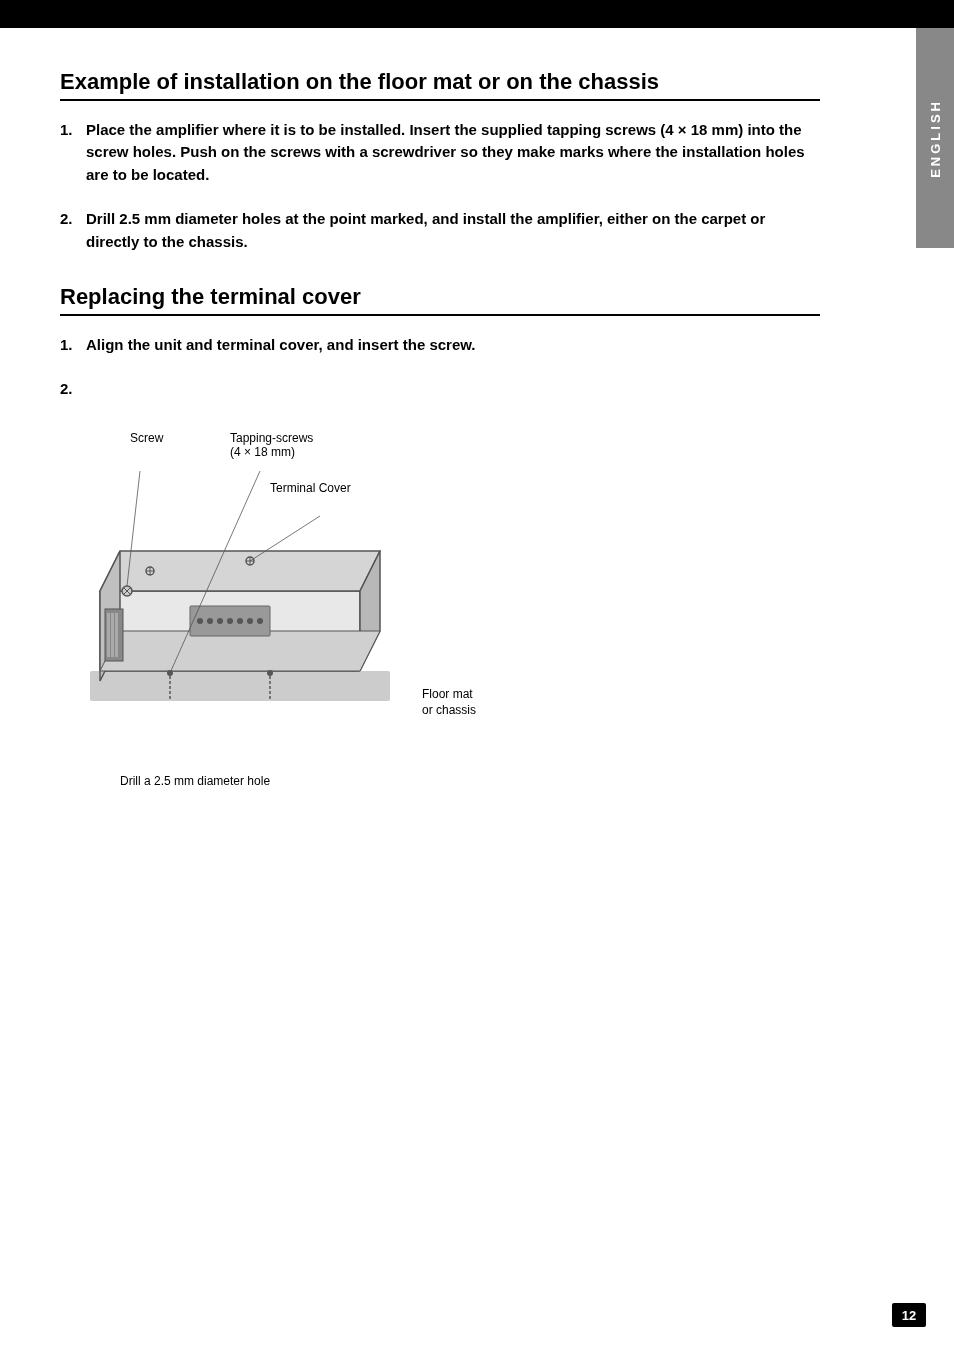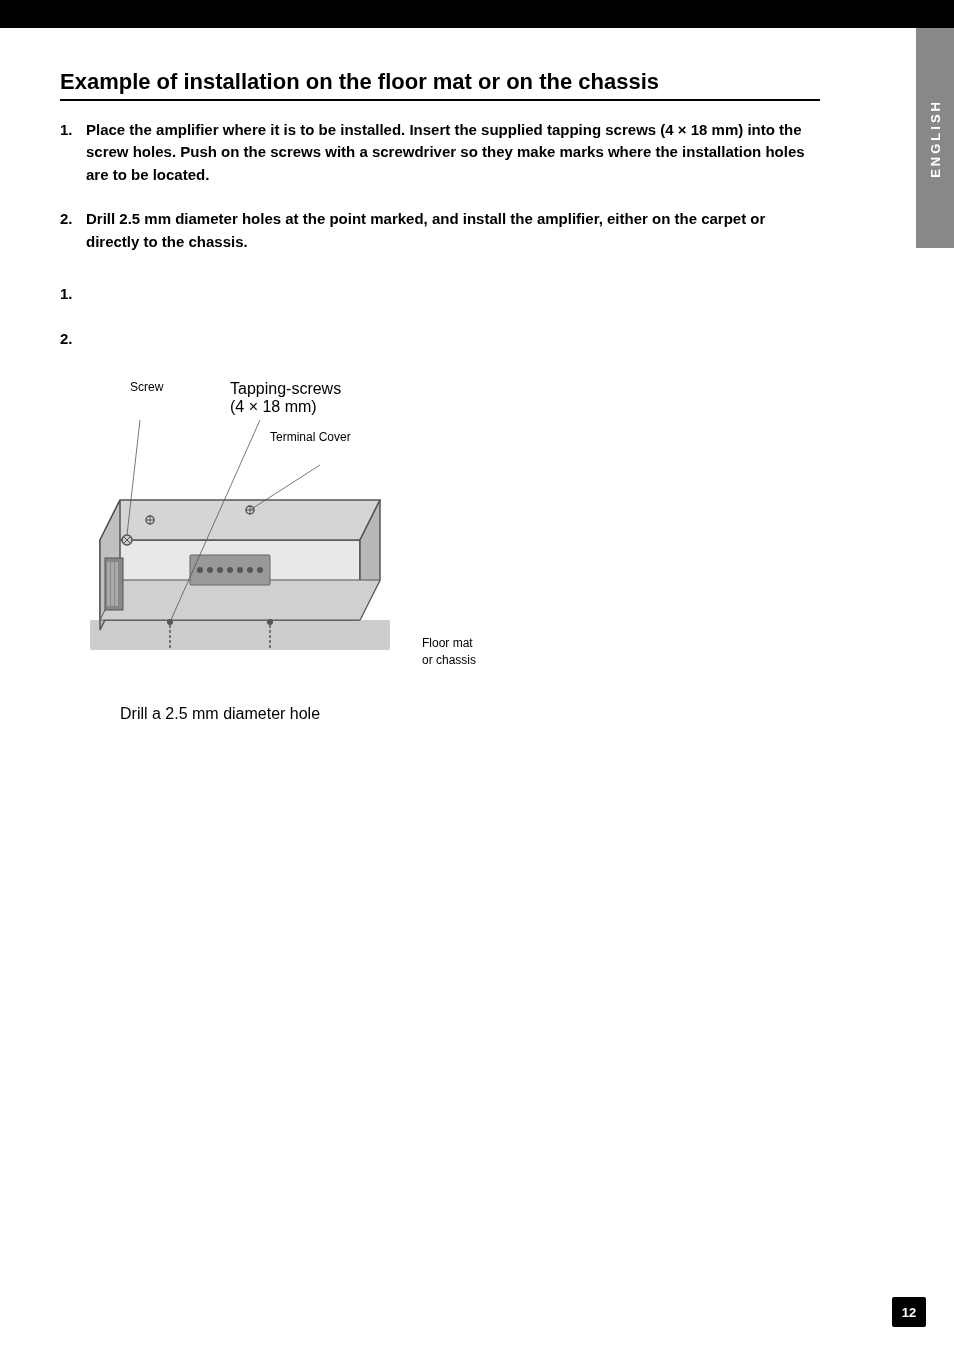--- a/index.html
+++ b/index.html
@@ -94,21 +94,21 @@
     
     .page-number {
       position: absolute;
       bottom: 28px;
       right: 28px;
       background: #000;
       color: #fff;
       font-size: 13px;
       font-weight: bold;
       width: 34px;
-      height: 30px;
+      height: 24px;
       display: flex;
       align-items: center;
       justify-content: center;
       border-radius: 2px;
     }
   </style>
 </head>
 <body>
 
 <div class="top-bar"></div>
@@ -126,35 +126,37 @@
       <span class="num">1.</span>
       <span>Place the amplifier where it is to be installed. Insert the supplied tapping screws (4 × 18 mm) into the screw holes. Push on the screws with a screwdriver so they make marks where the installation holes are to be located.</span>
     </li>
     <li>
       <span class="num">2.</span>
       <span>Drill 2.5 mm diameter holes at the point marked, and install the amplifier, either on the carpet or directly to the chassis.</span>
     </li>
   </ol>
 
   <div class="section2">
+    <div class="section-heading">Replacing the terminal cover</div>
 
     <ol class="numbered-list">
       <li>
         <span class="num">1.</span>
+        <span>Align the unit and terminal cover, and insert the screw.</span>
       </li>
       <li>
         <span class="num">2.</span>
       </li>
     </ol>
   </div>
 
   <div class="diagram-area" style="position:relative; width:480px; height:360px; margin-left:10px;">
 
     <div style="position:absolute; top:0; left:60px; font-size:12px;">Screw</div>
-    <div style="position:absolute; top:0; left:160px; font-size:16px;">
+    <div style="position:absolute; top:0; left:160px; font-size:12px;">
       <span>Tapping-screws</span><br>
       <span>(4 × 18 mm)</span>
     </div>
     <div style="position:absolute; top:50px; left:200px; font-size:12px;text-align:center;">Terminal Cover</div>
 
     <svg style="position:absolute; top:30px; left:0; width:360px; height:290px;" viewBox="0 0 360 290">
 
       <rect x="20" y="210" width="300" height="30" fill="#ccc" rx="2"></rect>
 
       <rect x="30" y="130" width="260" height="80" fill="#e8e8e8" stroke="#555" stroke-width="1.5" rx="2"></rect>
@@ -207,19 +209,19 @@
       <line x1="100" y1="212" x2="190" y2="10" stroke="#555" stroke-width="0.8"></line>
 
       <line x1="180" y1="100" x2="250" y2="55" stroke="#555" stroke-width="0.8"></line>
     </svg>
 
     <div style="position:absolute; top:255px; left:352px; font-size:12px; line-height:1.4;">
       <span>Floor mat</span><br>
       <span>or chassis</span>
     </div>
 
-    <div style="position:absolute; top:325px; left:50px; font-size:16px;">Drill a 2.5 mm diameter hole</div>
+    <div style="position:absolute; top:343px; left:50px; font-size:12px;">Drill a 2.5 mm diameter hole</div>
 
   </div>
 
 </div>
 
 <div class="page-number">12</div>
 
 </body></html>

